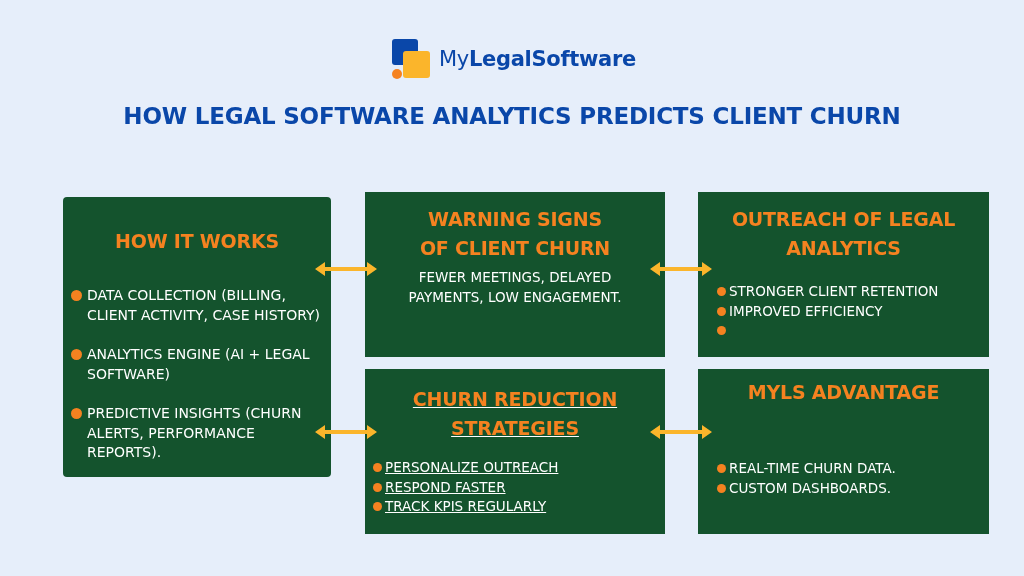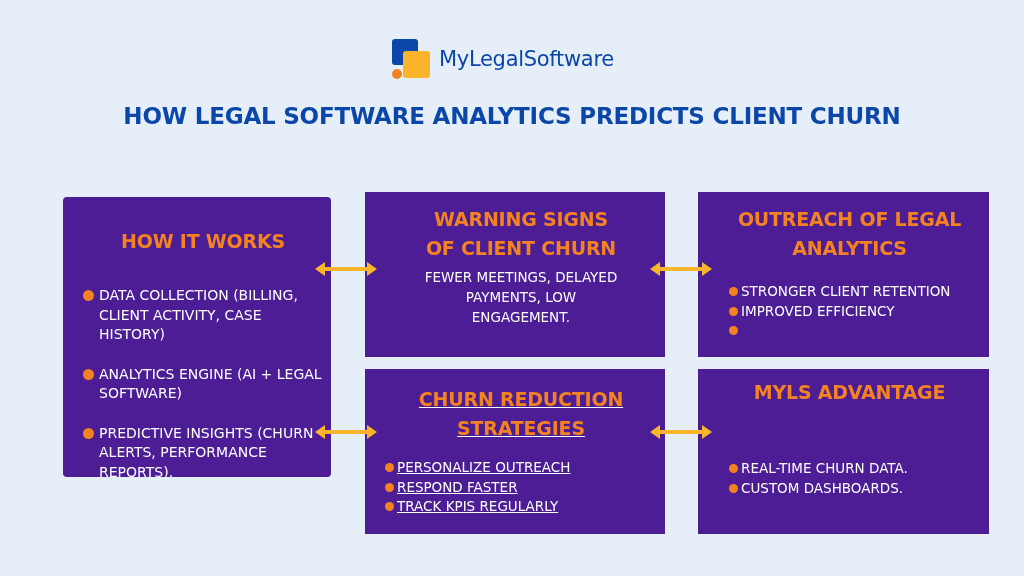--- a/index.html
+++ b/index.html
@@ -11,29 +11,29 @@
     }
     .logo {
       position: absolute; left: 390px; top: 38px; height: 42px;
       display: flex; align-items: center;
     }
     .logo-mark { position: relative; width: 45px; height: 42px; }
     .logo-mark .sq-blue { position: absolute; left: 2px; top: 1px; width: 26px; height: 26px; background: #0a47a9; border-radius: 3px; }
     .logo-mark .sq-yellow { position: absolute; left: 13px; top: 13px; width: 27px; height: 27px; background: #fbb52b; border-radius: 3px; }
     .logo-mark .dot { position: absolute; left: 2px; top: 31px; width: 10px; height: 10px; background: #f58220; border-radius: 50%; }
     .logo-text { margin-left: 4px; font-size: 21px; color: #0a47a9; letter-spacing: -0.3px; }
-    .logo-text b { font-weight: normal; }
+    .logo-text b { font-weight: bold; }
 
     .main-title {
       position: absolute; left: 0; top: 103px; width: 1024px; text-align: center;
       font-size: 23px; font-weight: bold; color: #0a47a9; letter-spacing: -0.2px;
     }
 
     .box {
-      position: absolute; background: #4c1d95; color: #ffffff; padding-left: 12px;
+      position: absolute; background: #14532d; color: #ffffff;
     }
     .box-title {
       color: #f58220; font-weight: bold; text-align: center; font-size: 19px; line-height: 29px;
       letter-spacing: -0.2px;
     }
     .box-desc { text-align: center; font-size: 13.5px; line-height: 20px; }
     .bullets { list-style: none; font-size: 13.5px; line-height: 19.5px; }
     .bullets li { display: flex; align-items: flex-start; }
     .bullet-dot {
       flex: 0 0 auto; width: 9px; height: 9px; border-radius: 50%; background: #f58220;

